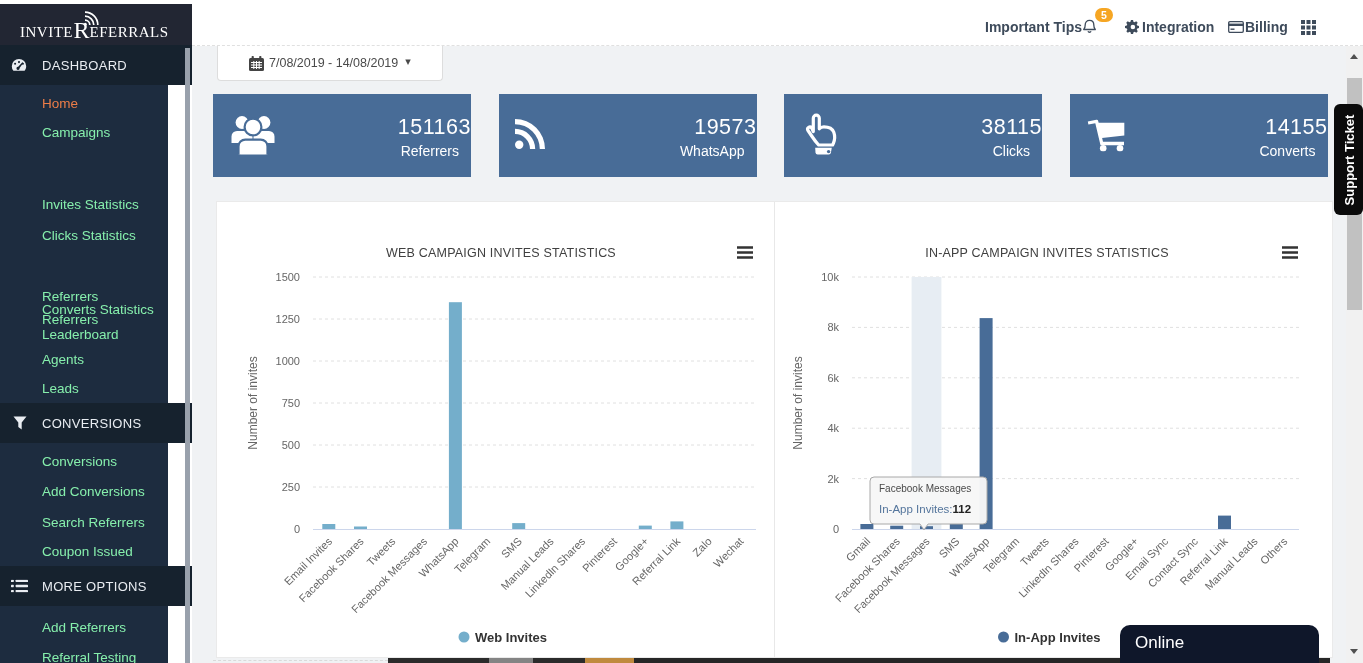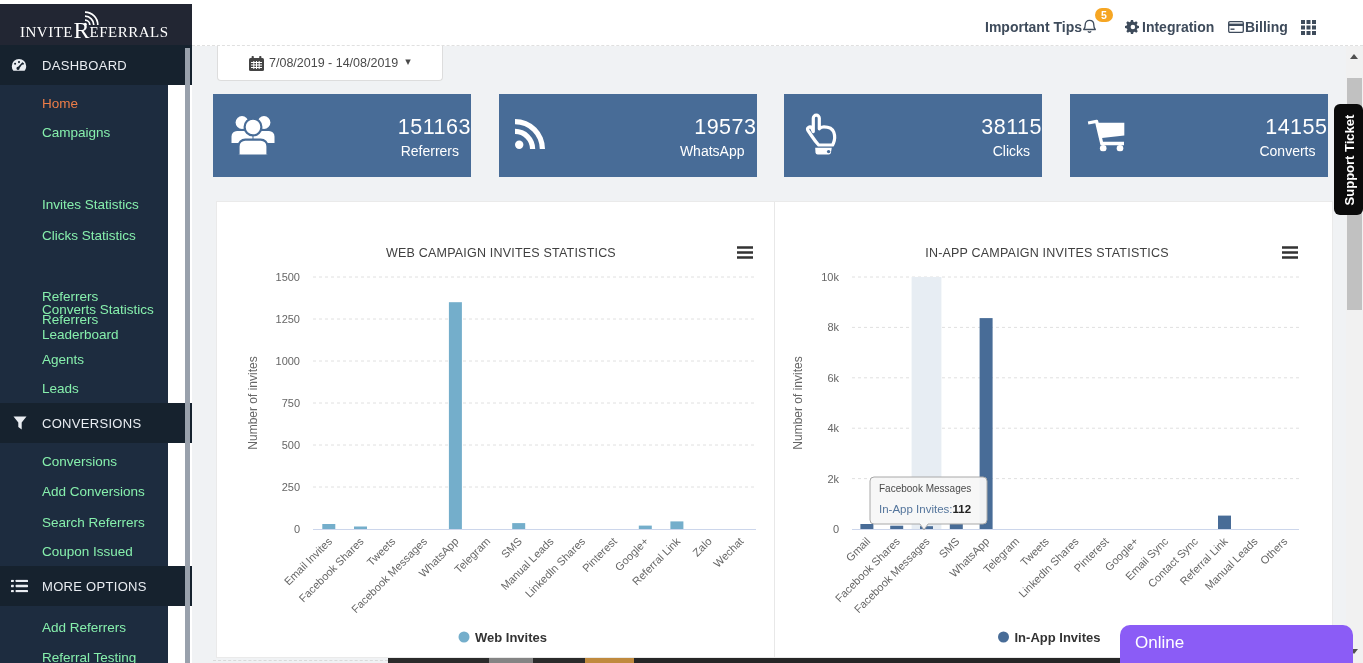--- a/index.html
+++ b/index.html
@@ -21,21 +21,21 @@
   .card .icon { position:absolute; left:19px; top:50%; transform:translateY(-50%); }
   .card .txt { position:absolute; left:152px; right:0; top:50%; transform:translateY(calc(-50% + 2px)); text-align:right; }
   .card .num { font-size:21.5px; font-weight:400; line-height:23px; letter-spacing:0.5px; }
   .card .cap { font-size:14px; line-height:19px; transform:translateX(-12px); margin-top:3px; }
   #panel { position:absolute; left:216px; top:201px; width:1117px; height:457px; background:#fff; border:1px solid #EAEAEA; z-index:1; }
   #divider { position:absolute; left:557px; top:0; width:1px; height:455px; background:#E8E8E8; }
   #support { position:absolute; left:1334px; top:104px; width:29px; height:111px; background:#0B0B0B; border-radius:6px; z-index:7; }
   #support span { position:absolute; left:50%; top:50%; transform:translate(-50%,-50%) rotate(-90deg); color:#fff; font-size:13px; font-weight:bold; white-space:nowrap; }
   #scrollbar { position:absolute; left:1346px; top:46px; width:17px; height:617px; background:#F1F1F1; z-index:6; }
   #sc-thumb { position:absolute; left:1px; top:32px; width:15px; height:232px; background:#C1C1C1; }
-  #online { position:absolute; left:1120px; top:625px; width:233px; height:38px; background:#8b5cf6; border-radius:10px 10px 0 0; color:#fff; font-size:17px; z-index:8; }
+  #online { position:absolute; left:1120px; top:625px; width:199px; height:38px; background:#0f172a; border-radius:10px 10px 0 0; color:#fff; font-size:17px; z-index:8; }
   #online span { position:absolute; left:15px; top:8px; }
   .bs { position:absolute; top:658px; height:5px; z-index:2; }
 </style>
 </head>
 <body>
 <div id="sidebar">
 <div class="abs" style="left:0;top:0;width:192px;height:4px;background:#fff"></div>
 <div id="logo">
       <svg width="192" height="41">
         <text x="20" y="33" font-family="Liberation Serif,serif" font-size="15" fill="#fff" letter-spacing="0.5">INVITE</text>

